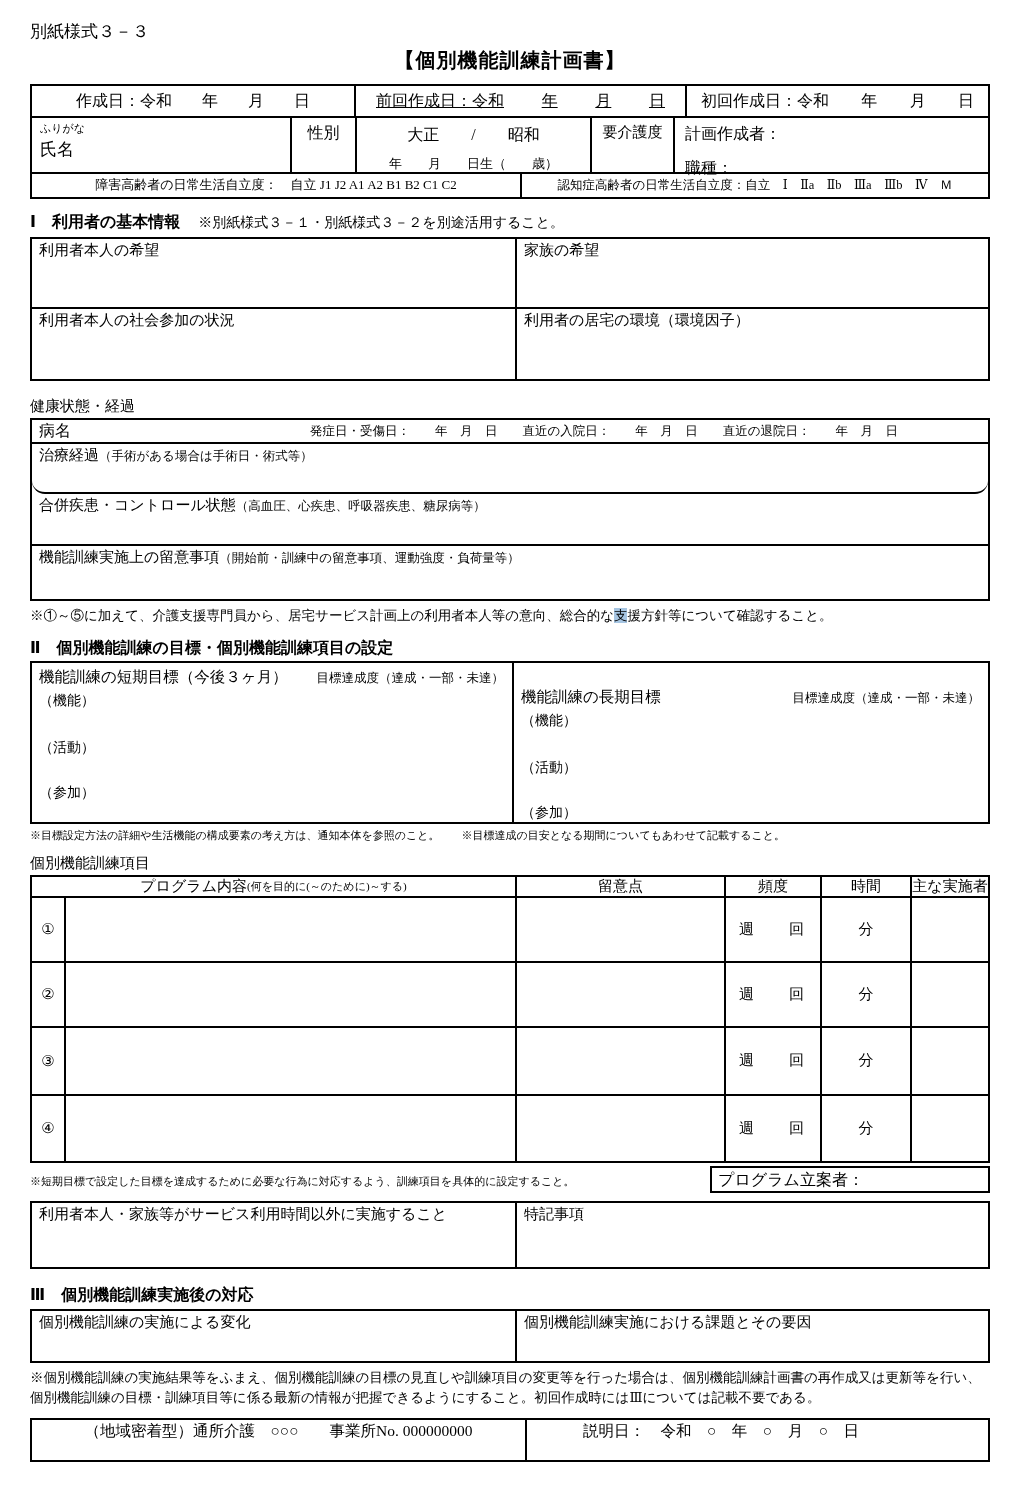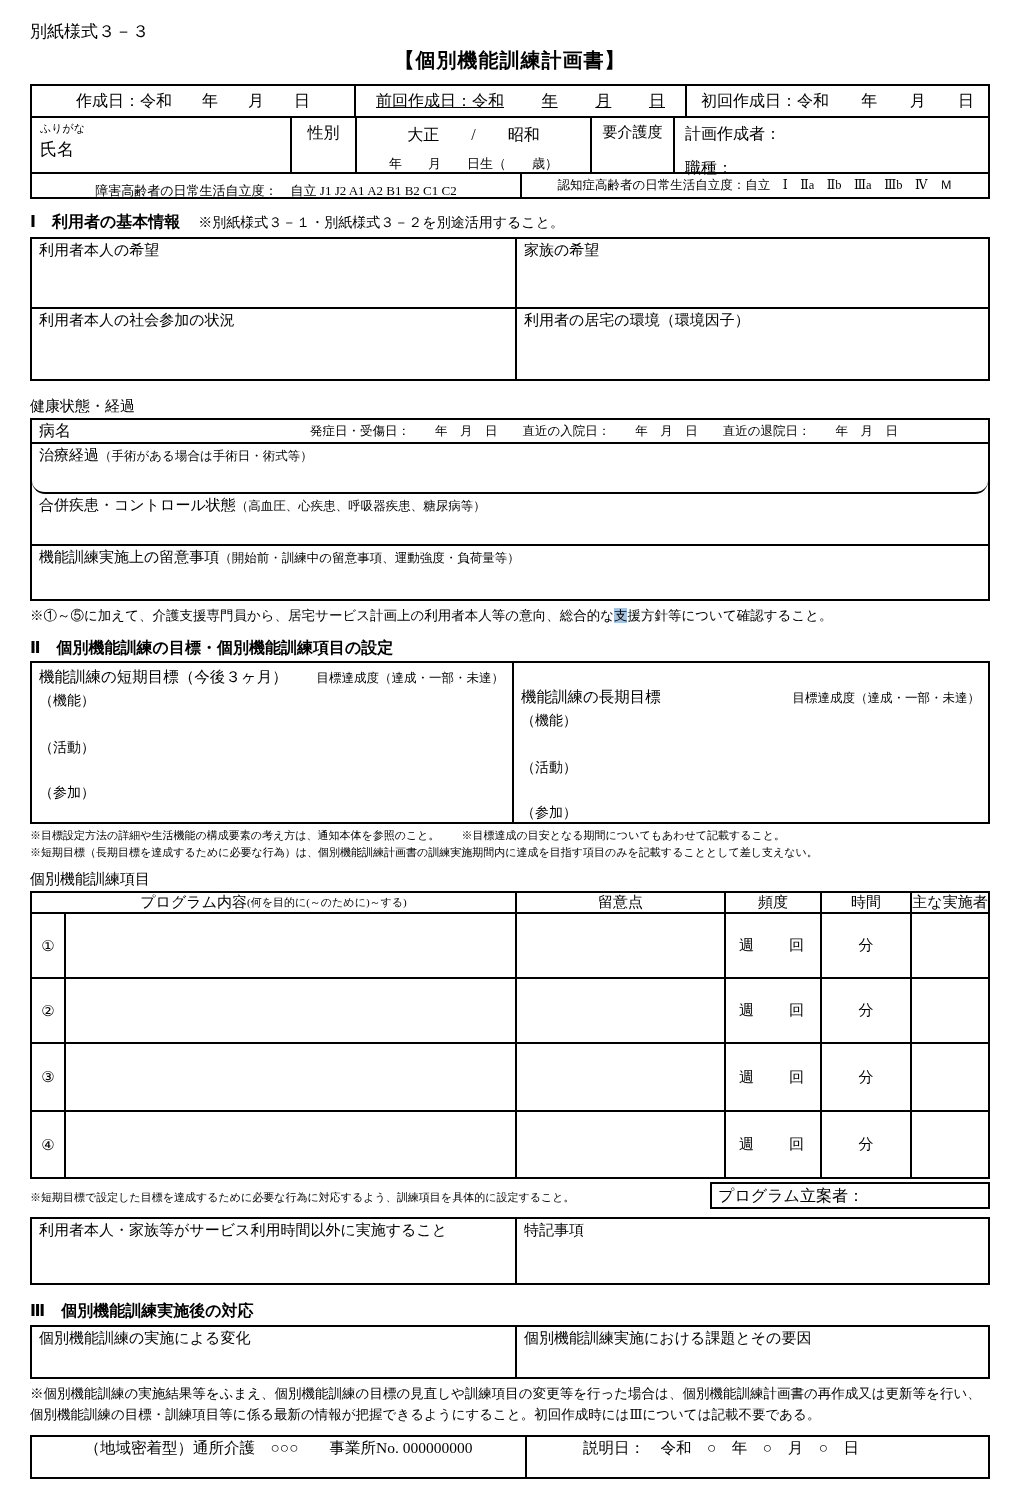--- a/index.html
+++ b/index.html
@@ -35,21 +35,21 @@
   .c-name .furi { font-size:11px; }
   .c-name .name { font-size:17px; margin-top:2px; }
   .c-sex { width:65px; text-align:center; font-size:16px; padding-top:5px; }
   .c-birth { width:235px; text-align:center; padding-top:7px; }
   .c-birth .era { font-size:16px; }
   .c-birth .bd { font-size:13px; margin-top:9px; }
   .c-care { width:83px; text-align:center; font-size:15px; padding-top:5px; }
   .c-plan { padding:6px 10px; font-size:16px; }
   .c-plan .job { margin-top:13px; }
   .hdr-r3 { height:23px; }
-  .c-indep1 { width:490px; font-size:13px; text-align:center; padding-top:8px; }
+  .c-indep1 { width:490px; font-size:13px; text-align:center; padding-top:2px; }
   .c-indep2 { font-size:12.5px; text-align:center; padding-top:3px; }
 
   
   .sec-head { margin-top:13px; font-size:16px; }
   .sec-head .st { font-weight:bold; }
   .sec-head .sn { font-size:14px; font-weight:normal; margin-left:18px; font-family:"Liberation Serif","DejaVu Serif",serif; }
 
   
   .lbl { font-size:15px; padding:2px 7px; }
   .basic { margin-top:4px; }
@@ -218,21 +218,20 @@
           <span class="goal-ach">目標達成度（達成・一部・未達）</span>
         </div>
         <div class="goal-item gi0">（機能）</div>
         <div class="goal-item gi1">（活動）</div>
         <div class="goal-item gi2">（参加）</div>
       </div>
     </div>
   </div>
   <div class="note-sm">
     <div>※目標設定方法の詳細や生活機能の構成要素の考え方は、通知本体を参照のこと。　　※目標達成の目安となる期間についてもあわせて記載すること。</div>
-    <div>※短期目標（長期目標を達成するために必要な行為）は、個別機能訓練計画書の訓練実施期間内に達成を目指す項目のみを記載することとして差し支えない。</div>
   </div>
 
   <div class="plain-label" style="margin-top:10px;">個別機能訓練項目</div>
   <div class="tbl prog">
     <div class="trow prog-h">
       <div class="tcell ph-content">
         <span>プログラム内容</span>
           <span class="sub">(何を目的に(～のために)～する)</span>
       </div>
       <div class="tcell pc-caution">留意点</div>

